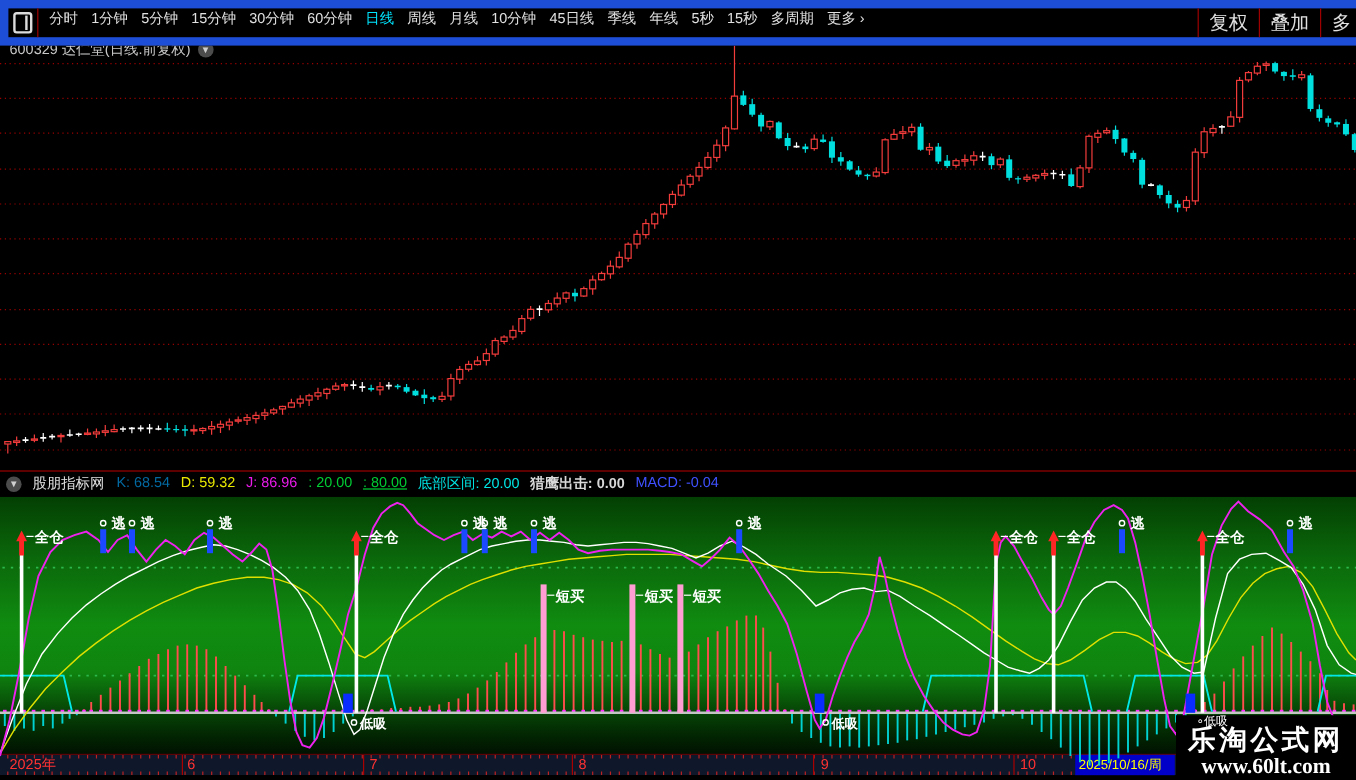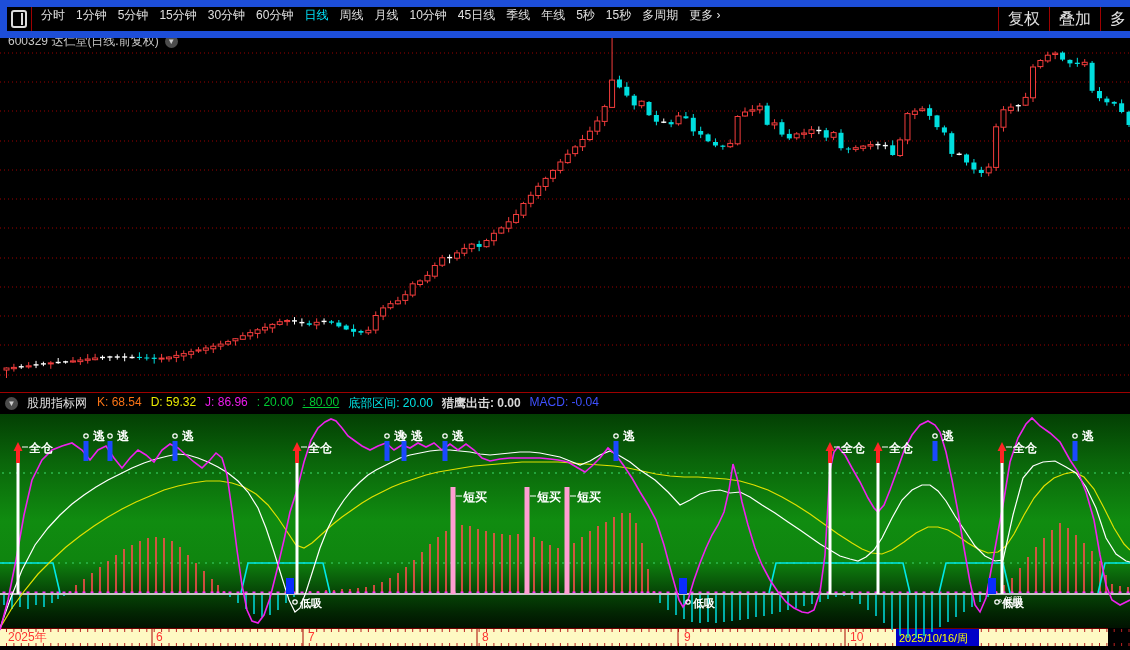--- a/index.html
+++ b/index.html
@@ -22,21 +22,21 @@
   .chev-circle{display:inline-flex;width:13px;height:13px;border-radius:50%;background:#4c4c4c;
                color:#cfcfcf;font-size:8px;align-items:center;justify-content:center;line-height:13px}
   #main-svg{position:absolute;left:0;top:28px;z-index:2}
   
   .ind-header{position:absolute;left:0;top:392px;width:1130px;height:21px;border-top:1px solid #9e0000;
               background:#000;display:flex;align-items:center;font-size:12px;gap:9px;padding-left:5px;
               box-sizing:border-box;z-index:4;white-space:nowrap}
   .ind-name{color:#e0e0e0;margin-right:1px}
   #sub-svg{position:absolute;left:0;top:414px;z-index:2}
   
-  .axis-row{position:absolute;left:0;top:628px;width:1108px;height:18px;background:#fef9c3;z-index:1;border-top:1px solid #6e0000;box-sizing:border-box}
+  .axis-row{position:absolute;left:0;top:628px;width:1108px;height:18px;background:#0f172a;z-index:1;border-top:1px solid #6e0000;box-sizing:border-box}
   .axis-label{position:absolute;top:2px;font-size:12px;color:#ff3232;line-height:13px;white-space:nowrap}
   .date-box{position:absolute;top:0;height:18px;background:#0000c8;color:#ffff00;font-size:11px;
             line-height:18px;padding-left:3px;overflow:hidden;box-sizing:border-box;white-space:nowrap}
   .bottom-strip{position:absolute;left:0;top:646px;width:1130px;height:4px;background:#000;overflow:hidden;z-index:3}
   
   .watermark{position:absolute;left:980px;top:596px;width:150px;height:54px;background:#000;z-index:5;
              color:#fff;text-align:center;overflow:hidden}
   .wm1{font-size:23px;font-weight:bold;letter-spacing:3px;margin-top:9px;line-height:23px}
   .wm2{font-family:"Liberation Serif",serif;font-size:18px;font-weight:bold;line-height:20px}
   .mini-label{position:absolute;left:997px;top:594px;z-index:6;font-size:10px;color:#fff;white-space:nowrap}
@@ -401,21 +401,21 @@
       <line x1="1121.63" y1="99.4" x2="1121.63" y2="113.3" stroke="#00dede" stroke-width="1"></line>
       <rect x="1119.13" y="103.3" width="5" height="8.7" fill="#00dede"></rect>
       <line x1="1129.02" y1="110.8" x2="1129.02" y2="127.0" stroke="#00dede" stroke-width="1"></line>
       <rect x="1126.52" y="111.8" width="5" height="13.2" fill="#00dede"></rect>
     </svg>
 
   <div class="ind-header">
     <span class="chev-circle">▼</span>
     <span class="ind-name">股朋指标网</span>
     <span style="display:flex;gap:9px">
-        <span style="color: #f97316;">K: 68.54</span>
+        <span style="color: #0369a1;">K: 68.54</span>
         <span style="color: rgb(232, 232, 0);">D: 59.32</span>
         <span style="color: rgb(236, 27, 236);">J: 86.96</span>
         <span style="color: rgb(0, 204, 51);">: 20.00</span>
         <span style="color: rgb(0, 204, 51); text-decoration: underline;">: 80.00</span>
         <span style="color: rgb(0, 229, 229);">底部区间: 20.00</span>
         <span style="color: rgb(216, 216, 216); font-weight: bold;">猎鹰出击: 0.00</span>
         <span style="color: rgb(63, 81, 255);">MACD: -0.04</span>
       </span>
   </div>
 
@@ -1116,15 +1116,19 @@
       <rect x="1000.5" y="450" width="3" height="144" fill="#ffffff"></rect>
       <path d="M1002,442 L997.5,451 L1000,451 L1000,463 L1004,463 L1004,451 L1006.5,451 Z" fill="#ff2525"></path>
       <line x1="1006" y1="447" x2="1012" y2="447" stroke="#fff" stroke-width="1"></line>
       <text x="1013" y="452" font-size="12" font-weight="bold" fill="#ffffff">全仓</text>
     </svg>
 
   <div class="bottom-strip">
     
   </div>
 
+  <div class="watermark">
+    <div class="wm1">乐淘公式网</div>
+    <div class="wm2">www.60lt.com</div>
+  </div>
   <div class="mini-label">∘低吸</div>
 
 </div>
 
 </body></html>

